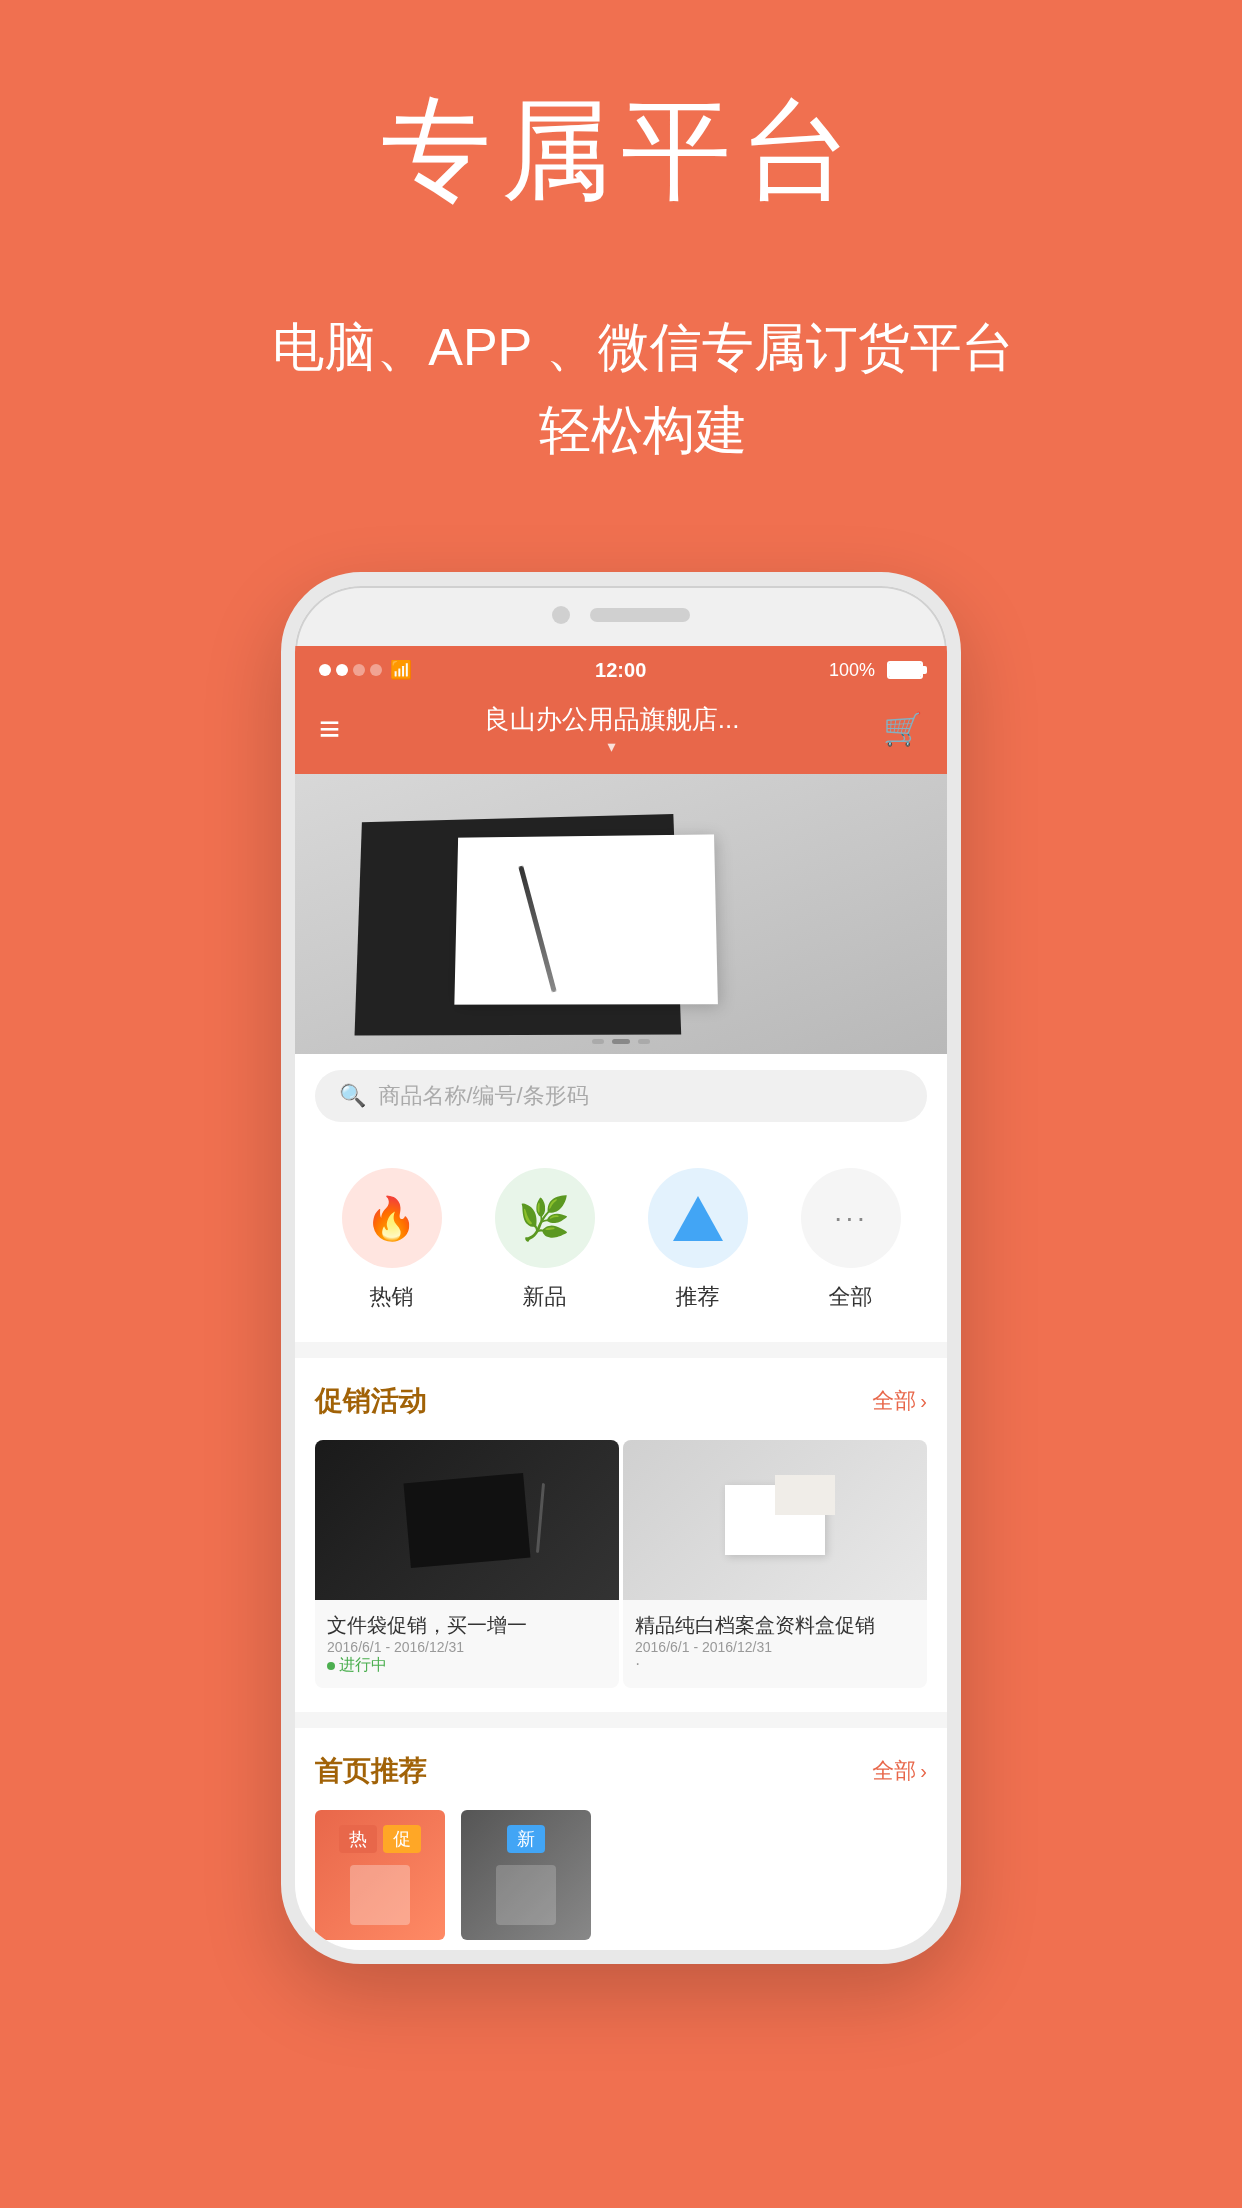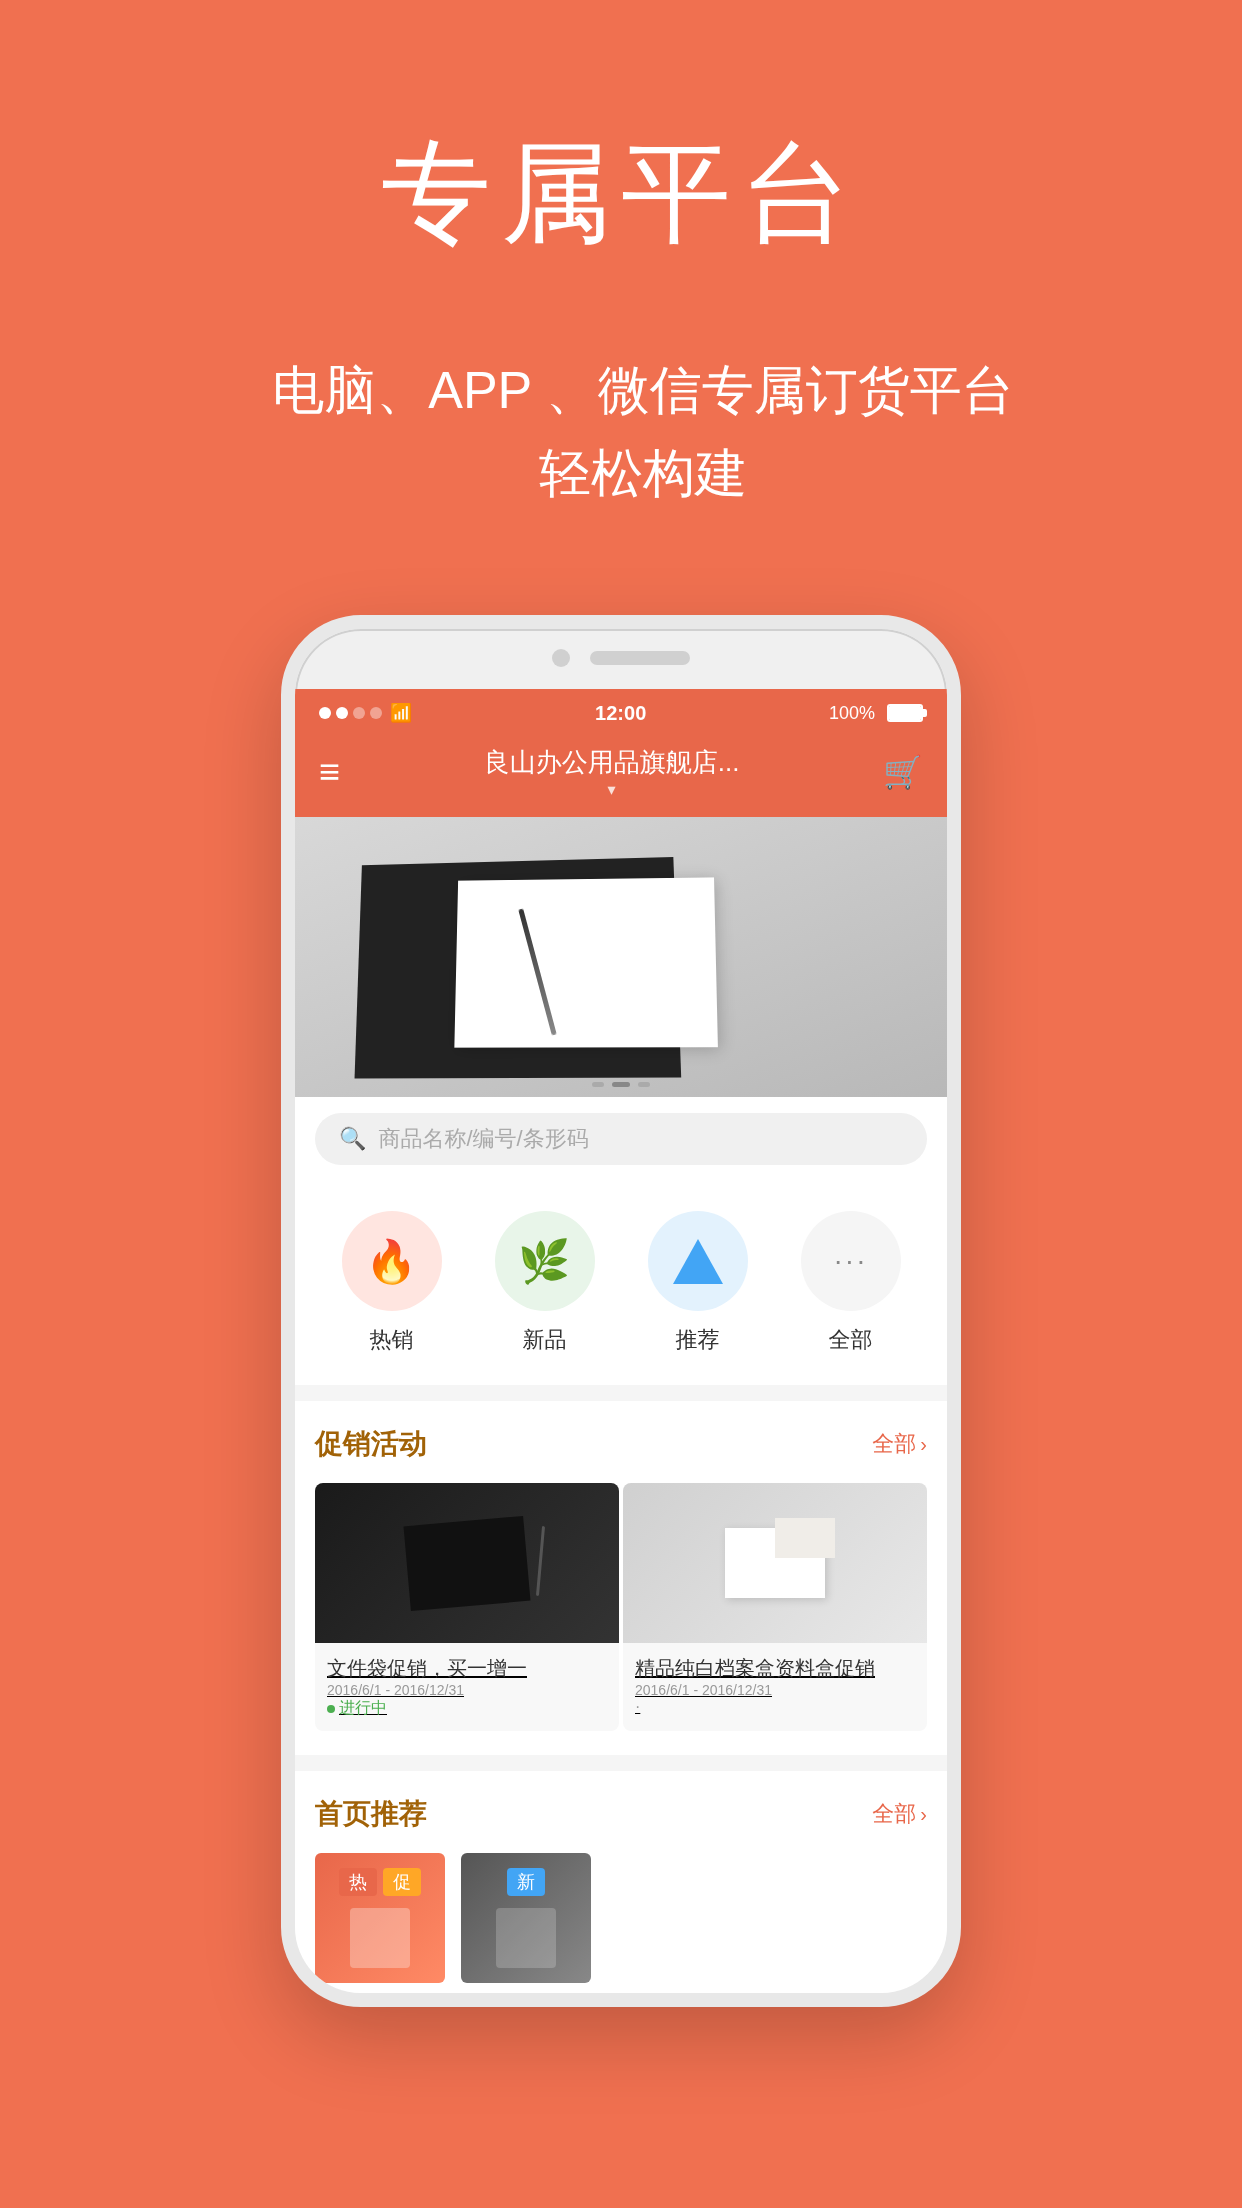--- a/index.html
+++ b/index.html
@@ -13,21 +13,21 @@
       overflow-x: hidden;
     }
 
     .page-wrapper {
       width: 1242px;
       min-height: 2208px;
       background-color: #F07050;
       display: flex;
       flex-direction: column;
       align-items: center;
-      padding-top: 120px;
+      padding-top: 77px;
     }
 
     .hero-title {
       font-size: 110px;
       font-weight: 300;
       color: white;
       text-align: center;
       margin-bottom: 80px;
       letter-spacing: 10px;
     }
@@ -366,21 +366,20 @@
     }
 
     .section-more-arrow {
       font-size: 20px;
     }
 
     
     .product-cards {
       display: flex;
       gap: 4px;
-      text-decoration: underline;
     }
 
     .product-card {
       flex: 1;
       background: #f8f8f8;
       border-radius: 8px;
       overflow: hidden;
     }
 
     .product-card-image {

